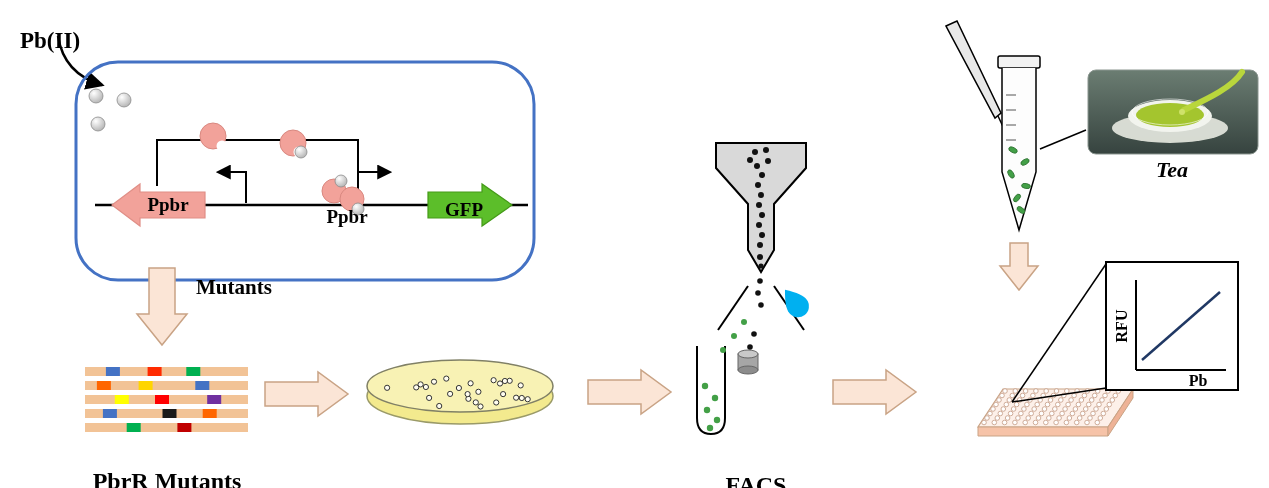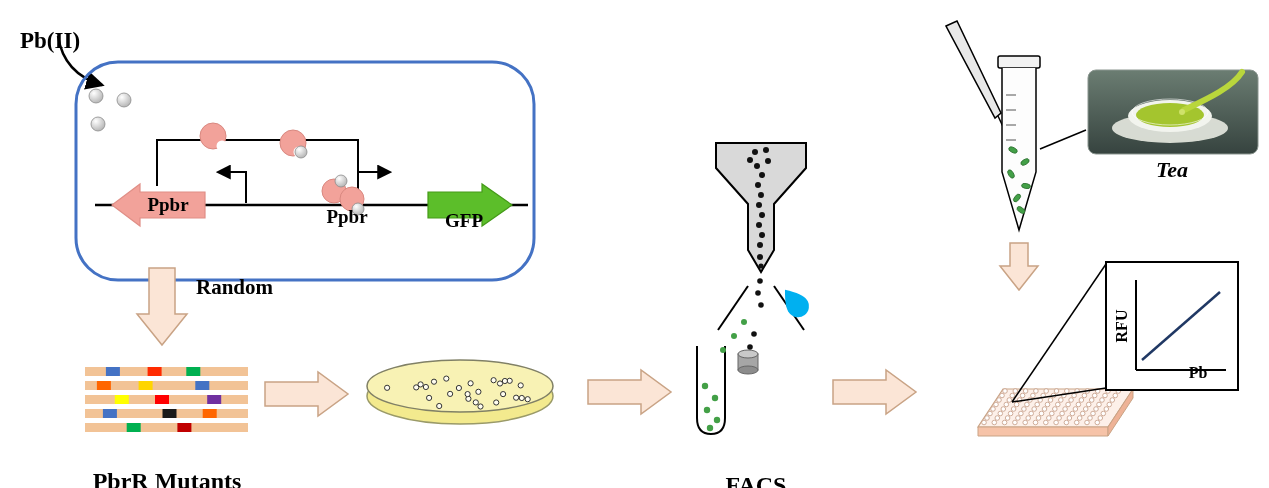--- a/index.html
+++ b/index.html
@@ -350,25 +350,25 @@
   <g>
     <rect x="1106" y="262" width="132" height="128" fill="#fff" stroke="#000" stroke-width="2"></rect>
     <line x1="1136" y1="280" x2="1136" y2="370" stroke="#000" stroke-width="2"></line>
     <line x1="1136" y1="370" x2="1226" y2="370" stroke="#000" stroke-width="2"></line>
     <line x1="1142" y1="360" x2="1220" y2="292" stroke="#203864" stroke-width="2.5"></line>
   </g>
 </svg>
 
 <div class="lbl f23" style="left:20px;top:6px;margin-top:22px;">Pb(II)</div>
 <div class="lbl f19 cc" style="left:168px;top:205px;">Ppbr</div>
-<div class="lbl f19 cc" style="left:464px;top:221px;text-align:right;">GFP</div>
+<div class="lbl f19 cc" style="left:464px;top:210px;text-align:right;">GFP</div>
 <div class="lbl f19 cx" style="left:347px;top:207px;">Ppbr</div>
 
-<div class="lbl f21" style="left:196px;top:276px;">Random</div>
+<div class="lbl f21" style="left:196px;top:276px;">Mutants</div>
 
 <div class="lbl f24 cx" style="left:167px;top:444px;">PbrR Mutants</div>
 <div class="lbl f24 cx" style="left:756px;top:448px;">FACS</div>
 
 <div class="lbl f22 cx" style="left:1172px;top:158px;font-style:italic;">Tea</div>
 <div class="lbl f16 rot" style="left:1122px;top:326px;">RFU</div>
-<div class="lbl f16 cx" style="left:1198px;top:364px;">Pb</div>
+<div class="lbl f16 cx" style="left:1198px;top:372px;">Pb</div>
 
 </div>
 
 </body></html>

